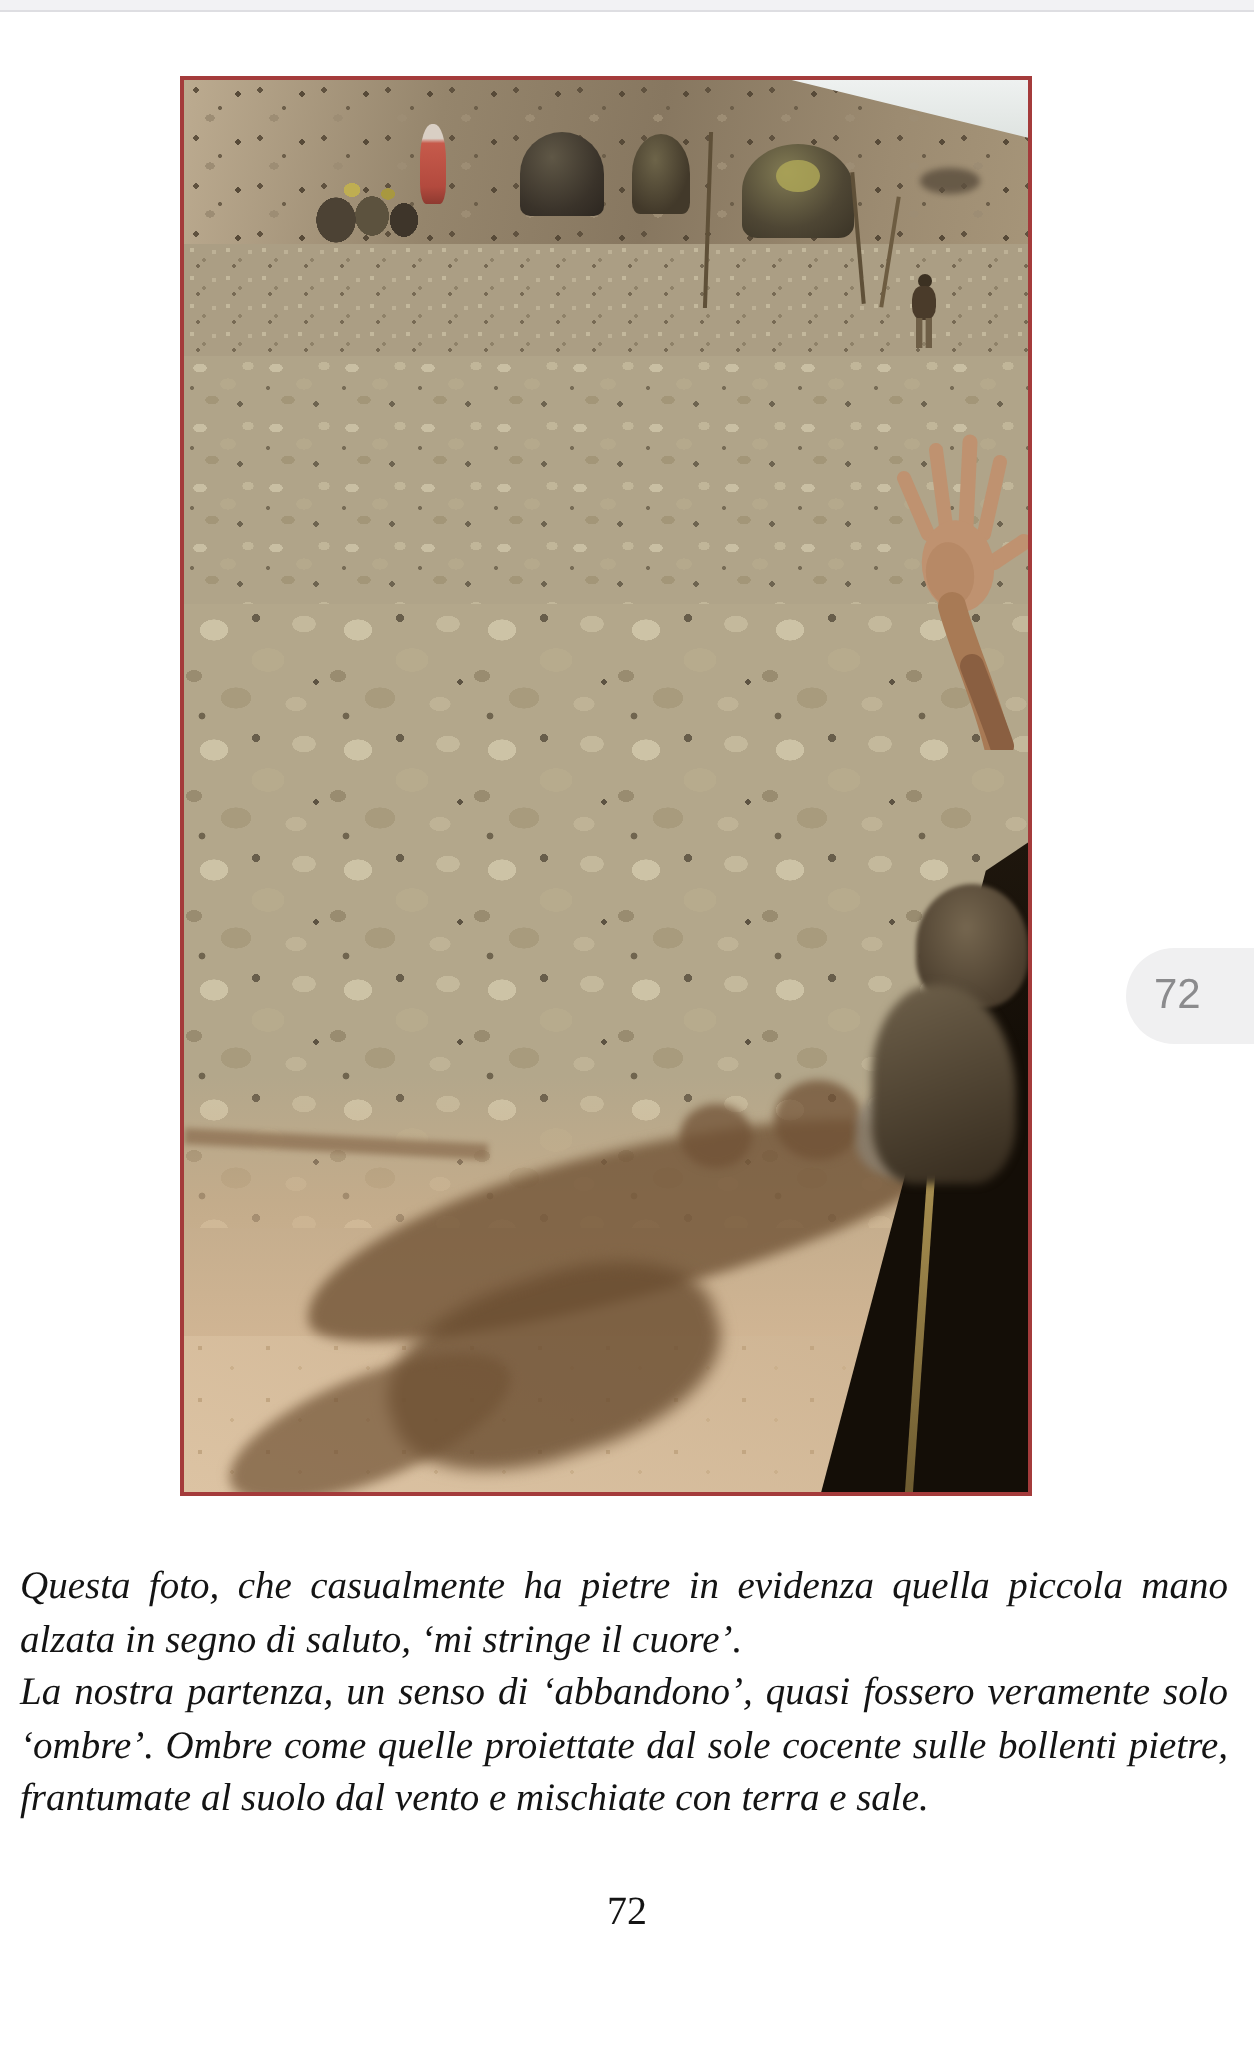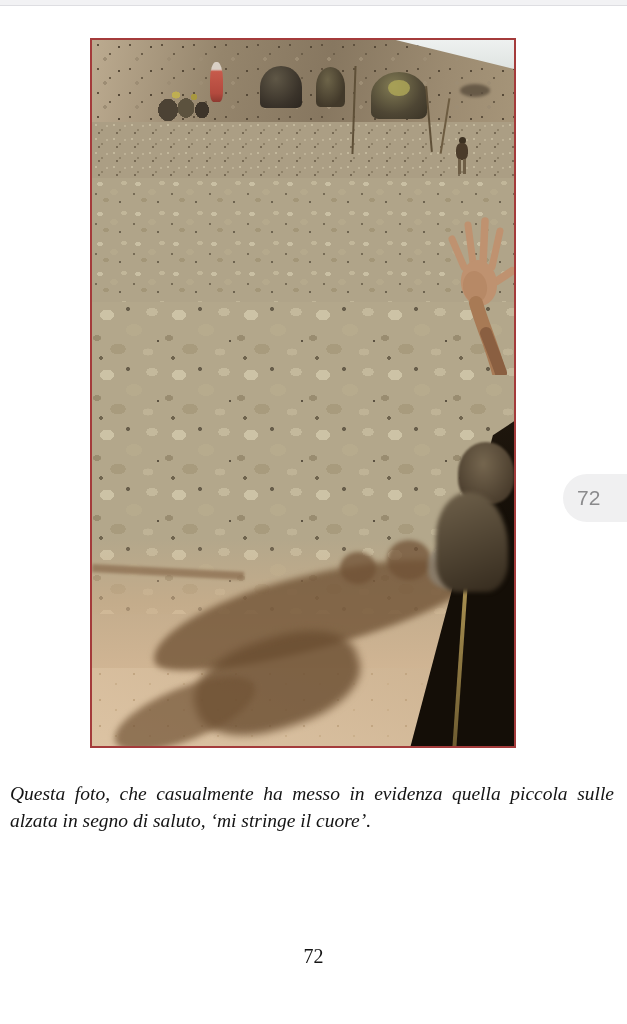--- a/index.html
+++ b/index.html
@@ -204,20 +204,21 @@
   </svg>
 
   <div class="glass-patch"></div>
   <div class="dark-band"></div>
   <div class="band-line"></div>
   <div class="head-sil"></div>
   <div class="shoulder-sil"></div>
 </figure>
 
 <div class="caption">
-  <p>Questa foto, che casualmente ha messo in evidenza quella piccola sulle alzata in segno di saluto, ‘mi stringe il cuore’.</p>
+  <p>Questa foto, che casualmente ha pietre in evidenza quella piccola mano alzata in segno di saluto, ‘mi stringe il cuore’.</p>
+  <p>La nostra partenza, un senso di ‘abbandono’, quasi fossero veramente solo ‘ombre’. Ombre come quelle proiettate dal sole cocente sulle bollenti pietre, frantumate al suolo dal vento e mischiate con terra e sale.</p>
 </div>
 
 <div class="folio">72</div>
 
 <div class="pill">
   <span>72</span>
 </div>
 
 </body></html>

